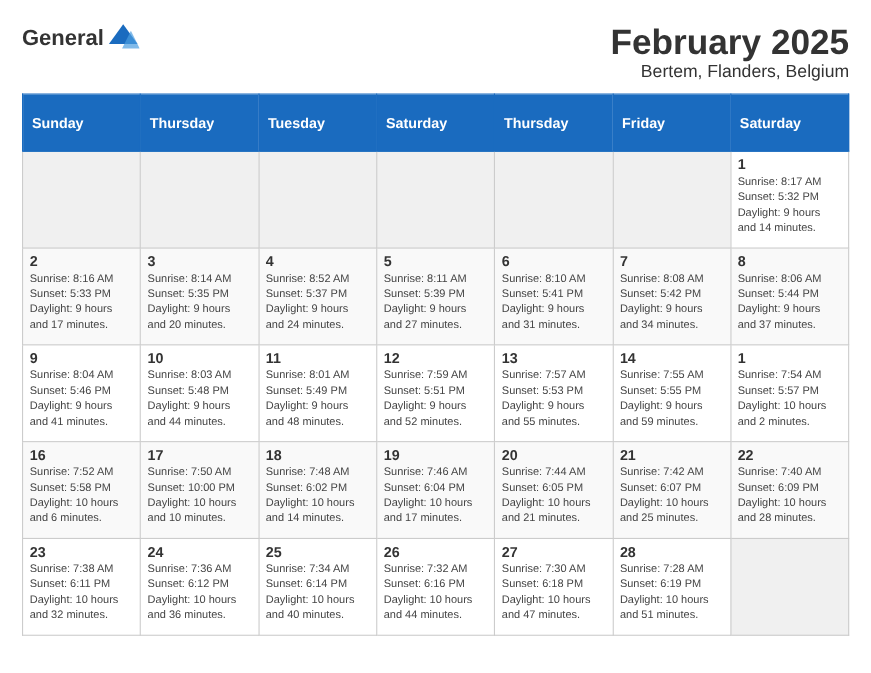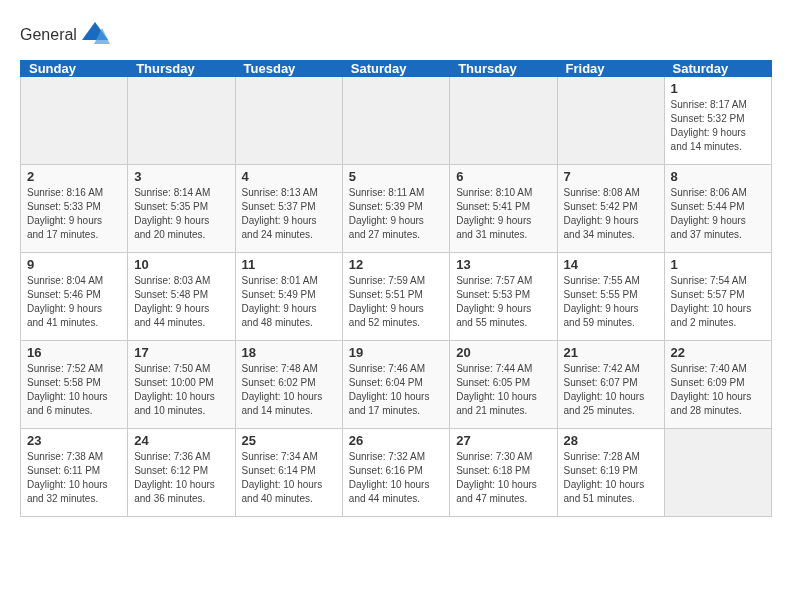--- a/index.html
+++ b/index.html
@@ -14,22 +14,22 @@
       display: flex;
       justify-content: space-between;
       align-items: flex-start;
       margin-bottom: 10px;
     }
     .logo {
       display: flex;
       align-items: center;
     }
     .logo-text-general {
-      font-size: 16px;
-      font-weight: normal;
+      font-size: 20px;
+      font-weight: bold;
       color: #333;
     }
     .logo-text-blue {
       font-size: 18px;
       font-weight: bold;
       color: #1a6bbf;
     }
     .logo-icon {
       width: 30px;
       height: 30px;
@@ -50,21 +50,21 @@
     .calendar {
       width: 100%;
       border-collapse: collapse;
       border: 1px solid #ccc;
     }
     .calendar th {
       background: #1a6bbf;
       color: #fff;
       font-size: 13px;
       font-weight: bold;
-      padding: 0 8px;
+      padding: 18px 8px;
       text-align: left;
       border: 1px solid #1a6bbf;
     }
     .calendar td {
       vertical-align: top;
       padding: 4px 6px;
       border: 1px solid #ccc;
       width: 108px;
       min-height: 80px;
       height: 90px;
@@ -100,20 +100,24 @@
     <div>
       <div style="display:flex;align-items:center;">
         <span class="logo-text-general">General</span>
         <svg class="logo-icon" viewBox="0 0 30 30">
           <polygon points="15,2 28,20 2,20" fill="#1a6bbf"></polygon>
           <polygon points="22,8 30,24 14,24" fill="#4a9de0" opacity="0.7"></polygon>
         </svg>
       </div>
     </div>
   </div>
+  <div class="title-section">
+    <div class="main-title">February 2025</div>
+    <div class="subtitle">Bertem, Flanders, Belgium</div>
+  </div>
 </div>
 
 <table class="calendar">
   <thead>
     <tr id="col-headers">
         <th>Sunday</th>
         <th>Thursday</th>
         <th>Tuesday</th>
         <th>Saturday</th>
         <th>Thursday</th>
@@ -144,21 +148,21 @@
 Daylight: 9 hours and 17 minutes.</div>
         </td>
         <td>
           <span class="day-number">3</span>
           <div class="day-info">Sunrise: 8:14 AM
 Sunset: 5:35 PM
 Daylight: 9 hours and 20 minutes.</div>
         </td>
         <td>
           <span class="day-number">4</span>
-          <div class="day-info">Sunrise: 8:13 AM
+          <div class="day-info">Sunrise: 8:52 AM
 Sunset: 5:37 PM
 Daylight: 9 hours and 24 minutes.</div>
         </td>
         <td>
           <span class="day-number">5</span>
           <div class="day-info">Sunrise: 8:11 AM
 Sunset: 5:39 PM
 Daylight: 9 hours and 27 minutes.</div>
         </td>
         <td>

